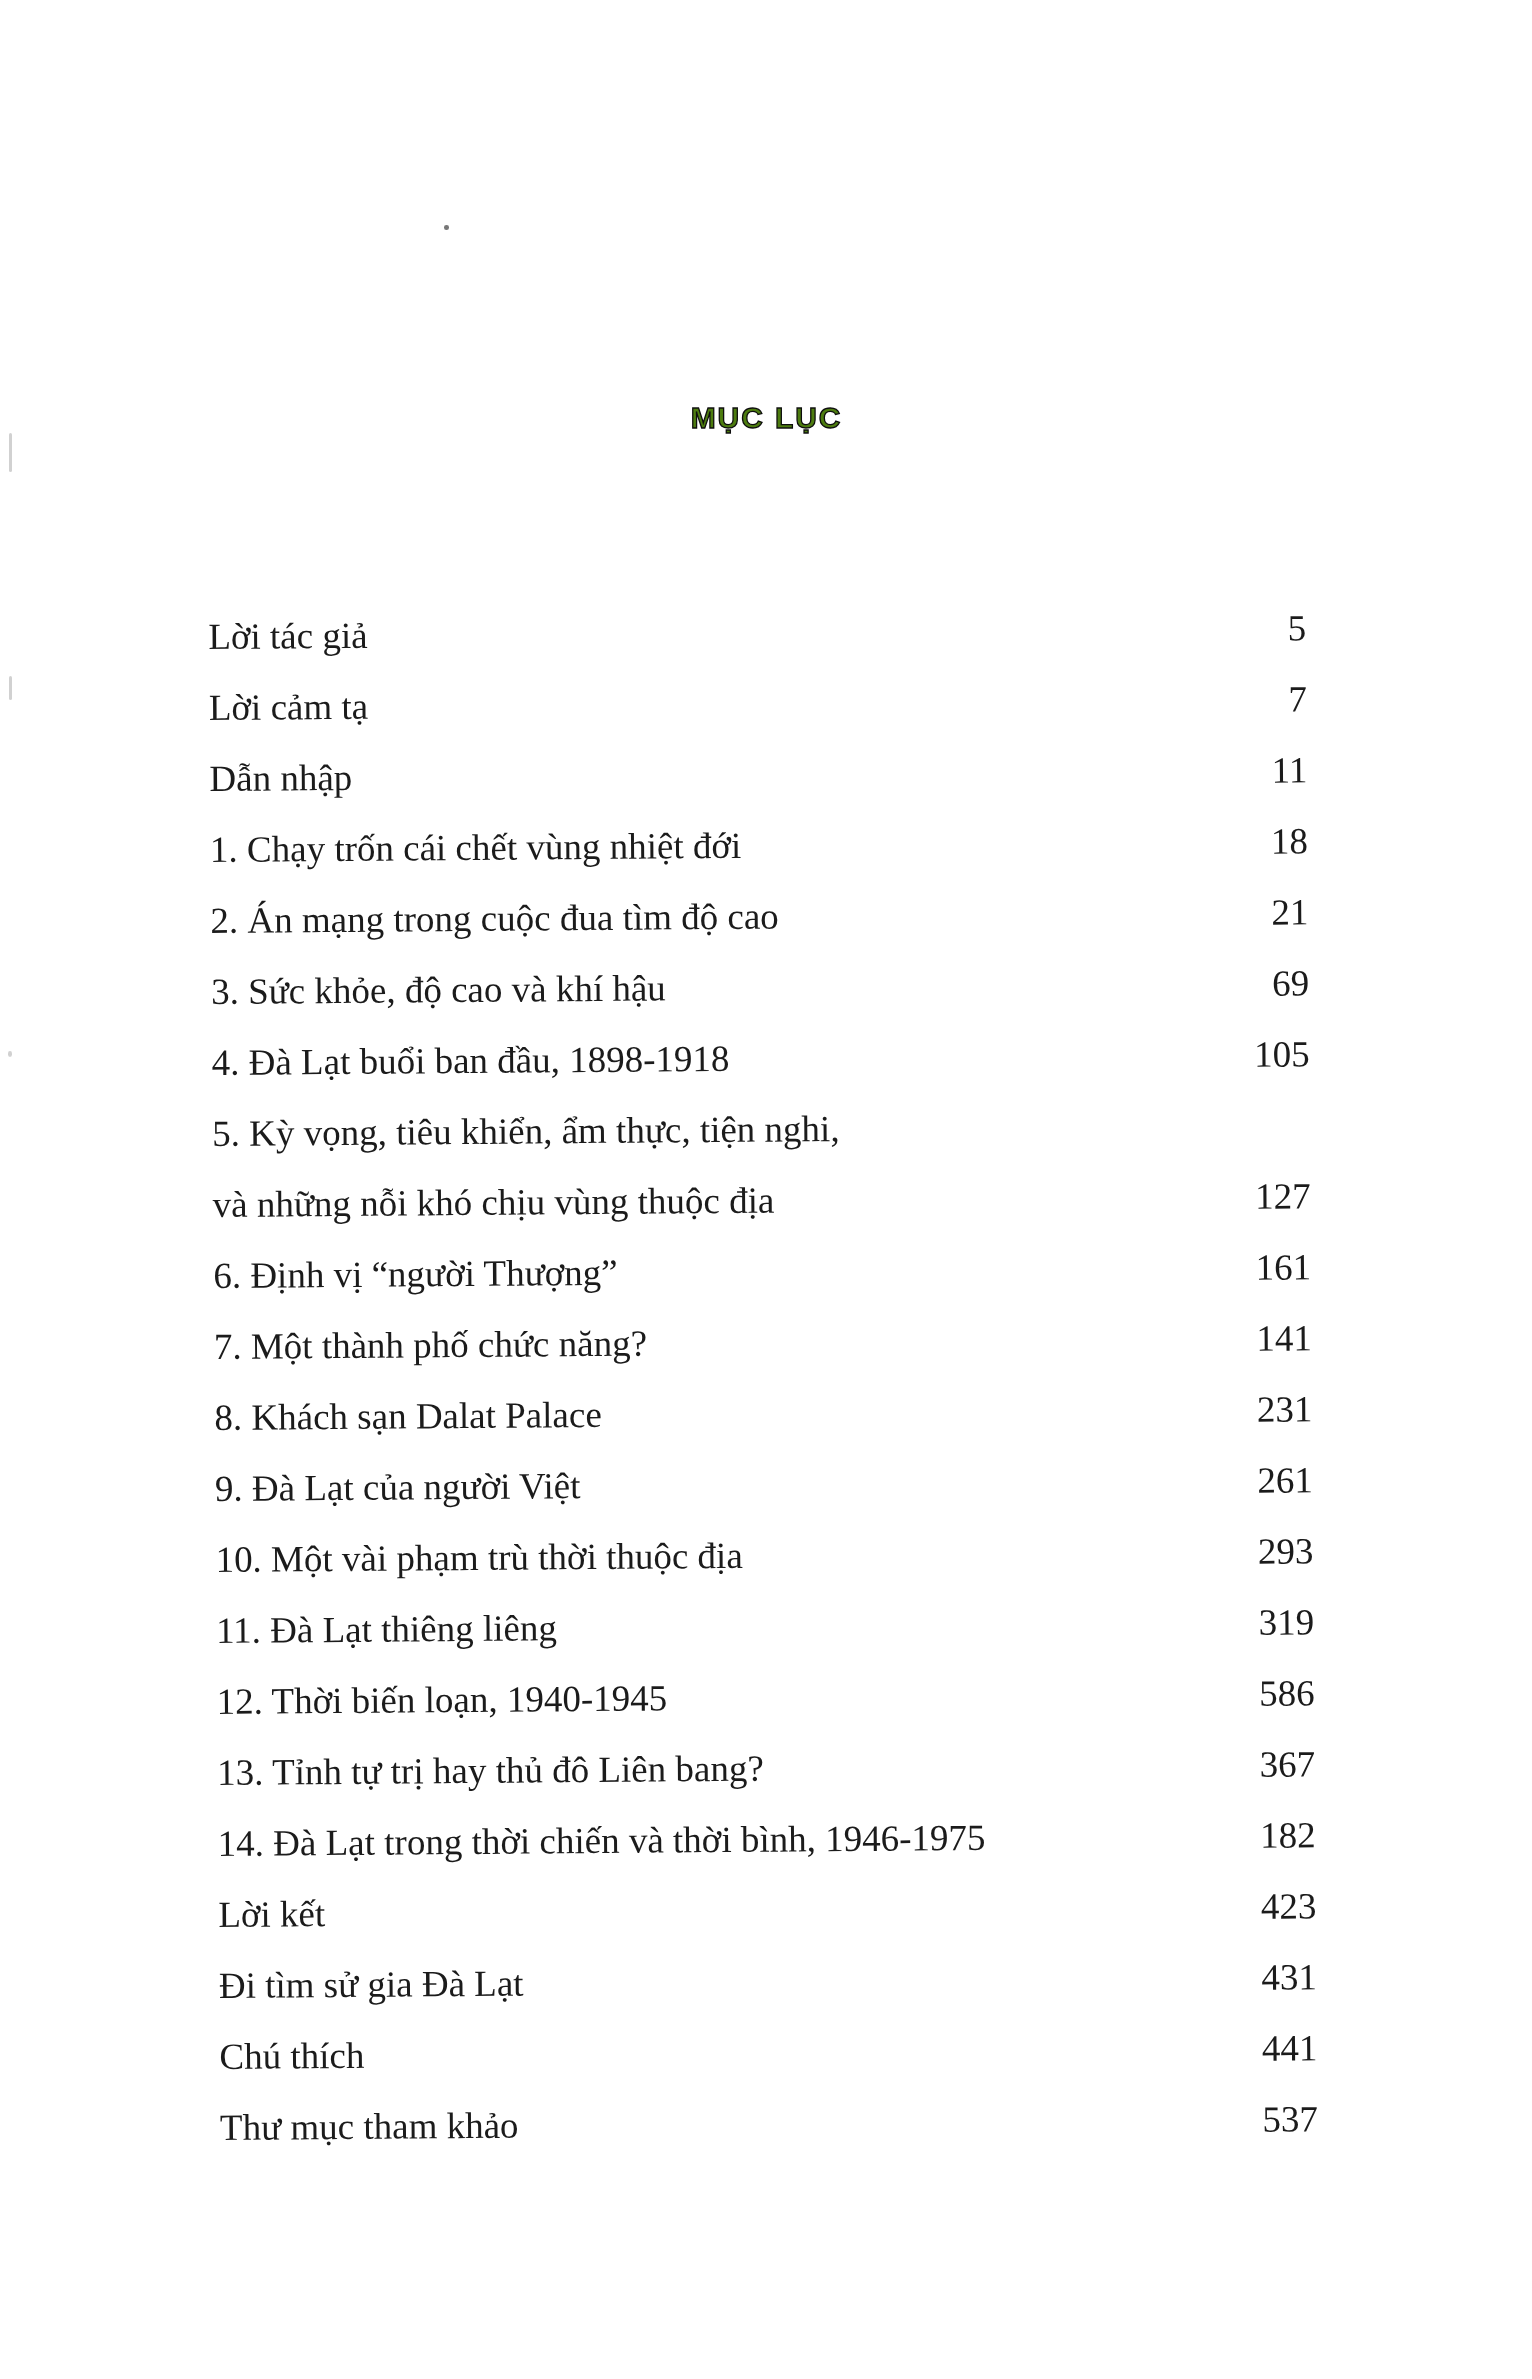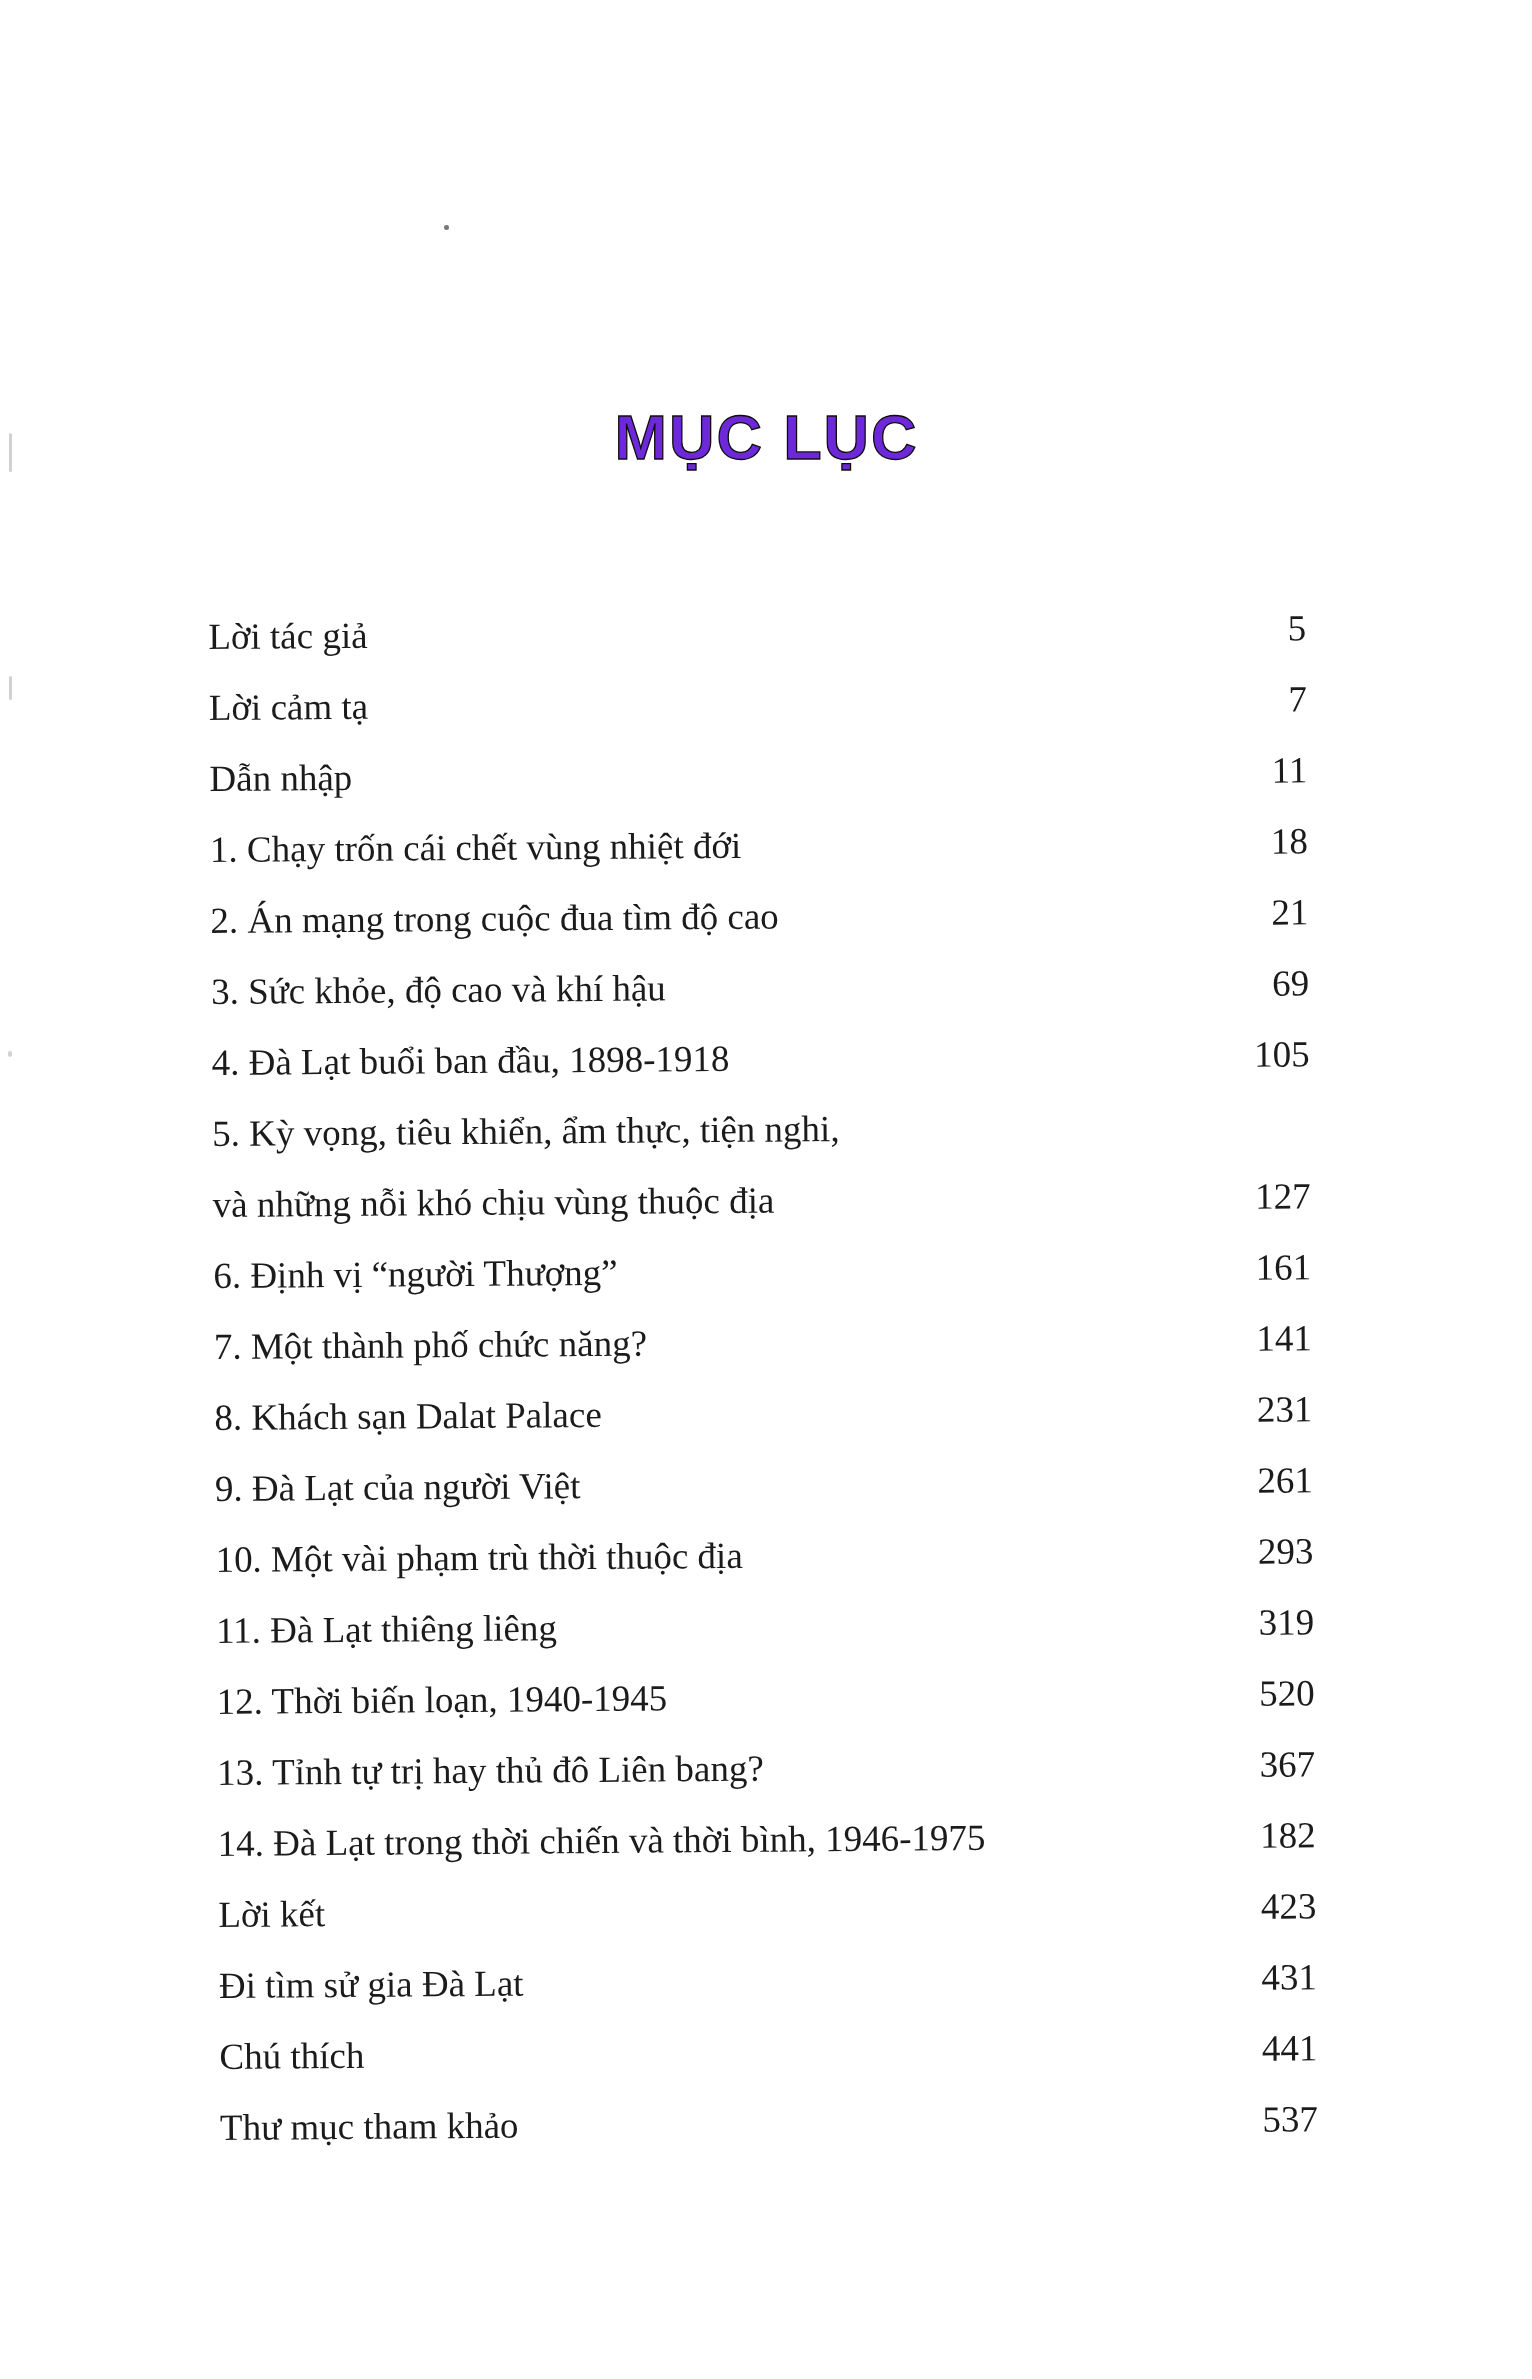--- a/index.html
+++ b/index.html
@@ -11,23 +11,23 @@
     font-family:"Liberation Serif", serif;
     color:#1b1b1b;
   }
   .title{
     position:absolute;
     top:401px;left:0;width:100%;
     margin:0;
     text-align:center;
     font-family:"Liberation Sans", sans-serif;
     font-weight:700;
-    font-size:63px;
+    font-size:30px;
     letter-spacing:1.9px;
-    color:#6d28d9;
+    color:#4d7c0f;
     -webkit-text-stroke:1.3px #0d0d0d;
   }
   .toc{
     position:absolute;
     left:208px;top:601px;width:1098px;
     transform:rotate(-0.45deg);
     transform-origin:0 0;
   }
   .toc-row{
     display:flex;
@@ -113,21 +113,21 @@
       <div class="toc-row">
         <span class="toc-label">10. Một vài phạm trù thời thuộc địa</span>
         <span class="toc-page">293</span>
       </div>
       <div class="toc-row">
         <span class="toc-label">11. Đà Lạt thiêng liêng</span>
         <span class="toc-page">319</span>
       </div>
       <div class="toc-row">
         <span class="toc-label">12. Thời biến loạn, 1940-1945</span>
-        <span class="toc-page">520</span>
+        <span class="toc-page">586</span>
       </div>
       <div class="toc-row">
         <span class="toc-label">13. Tỉnh tự trị hay thủ đô Liên bang?</span>
         <span class="toc-page">367</span>
       </div>
       <div class="toc-row">
         <span class="toc-label">14. Đà Lạt trong thời chiến và thời bình, 1946-1975</span>
         <span class="toc-page">182</span>
       </div>
       <div class="toc-row">

